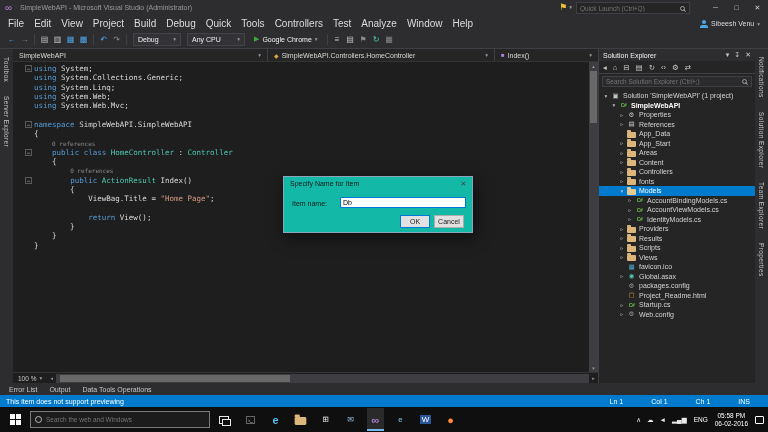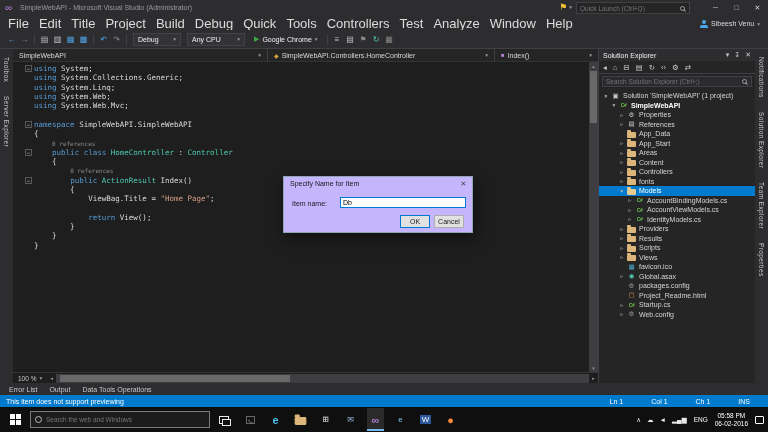--- a/index.html
+++ b/index.html
@@ -18,21 +18,21 @@
   .ql{position:absolute;right:78px;top:2px;width:114px;height:12px;background:#252526;border:1px solid #3f3f46;display:flex;align-items:center}
   .ql input{flex:1;background:transparent;border:none;color:#9a9a9a;font-size:6.5px;padding:0 3px;min-width:0}
   .mag{width:5px;height:5px;border:1px solid #9a9a9a;border-radius:50%;position:relative;margin-right:4px;flex:none}
   .mag::after{content:'';position:absolute;width:3px;height:1px;background:#9a9a9a;transform:rotate(45deg);right:-2px;bottom:-1px}
   .wbtns{position:absolute;right:0;top:0;display:flex}
   .wbtn{width:21px;height:15px;display:flex;align-items:center;justify-content:center;font-size:7px;color:#d0d0d0}
 
   
   .menubar{position:absolute;top:17px;left:0;width:768px;height:13px;display:flex;align-items:center;padding-left:3px}
   .menus{display:flex;align-items:center}
-  .menu-item{padding:0 5px;font-size:13px;color:#dcdcdc}
+  .menu-item{padding:0 5px;font-size:10px;color:#dcdcdc}
   .userbox{margin-left:auto;margin-right:8px;display:flex;align-items:center;gap:3px;font-size:7px;color:#dcdcdc}
   .person{width:8px;height:8px;position:relative;display:inline-block}
   .person::before{content:'';position:absolute;left:2px;top:0;width:4px;height:4px;border-radius:50%;background:#4ea6ea}
   .person::after{content:'';position:absolute;left:0;bottom:0;width:8px;height:3px;border-radius:2px 2px 0 0;background:#4ea6ea}
 
   
   .toolbar{position:absolute;top:30px;left:0;width:768px;height:19px;display:flex;align-items:center;
     padding-left:5px;border-bottom:1px solid #3f3f46;background:#2d2d30}
   .tbgroup{display:flex;align-items:center}
   .tbi{font-size:8px;width:13px;text-align:center}
@@ -121,21 +121,21 @@
   .tg.bgbox{padding:0 2px;font-size:8px}
   .tfold{transform:scale(1.3)}
   .tray{position:absolute;right:4px;top:0;height:25px;display:flex;align-items:center;gap:7px}
   .trayicons{display:flex;align-items:center;gap:6px}
   .tric{font-size:6.5px;color:#e8e8e8;margin-left:0}
   .lang{font-size:6.5px;color:#fff}
   .clock{display:flex;flex-direction:column;align-items:center;font-size:6.5px;line-height:8px;color:#fff}
   .bubble{width:9px;height:8px;border:1px solid #fff;border-radius:1px}
 
   
-  .dialog{position:absolute;left:283px;top:176px;width:190px;height:57px;background:#c4b5fd;
+  .dialog{position:absolute;left:283px;top:176px;width:190px;height:57px;background:#14b8a6;
     border:1px solid #8fa4b8;box-shadow:2px 5px 14px rgba(0,0,0,.55);z-index:60;font-size:7px;color:#1a1a1a}
   .dlg-title{height:13px;display:flex;align-items:center;padding-left:6px;color:#1a1a1a}
   .dlg-x{margin-left:auto;width:17px;text-align:center;color:#444;font-size:7px}
   .dlg-label{position:absolute;left:8px;top:23px}
   .dlg-input{position:absolute;left:56px;top:20px;width:126px;height:11px;background:#fff;border:1px solid #0078d7;font-size:7px;padding:0 2px;color:#000}
   .dlg-btns{position:absolute;right:8px;top:38px;display:flex;gap:4px}
   .btn{height:13px;min-width:30px;font-size:7px;background:#e1e1e1;border:1px solid #adadad;font-family:inherit;color:#1a1a1a}
   .btn.primary{border-color:#0078d7}
 </style>
 </head>
@@ -155,21 +155,21 @@
         <span class="wbtn">─</span>
         <span class="wbtn">□</span>
         <span class="wbtn">✕</span>
       </span>
   </div>
 
   <div class="menubar">
     <span id="menu-items" class="menus">
         <span class="menu-item">File</span>
         <span class="menu-item">Edit</span>
-        <span class="menu-item">Title</span>
+        <span class="menu-item">View</span>
         <span class="menu-item">Project</span>
         <span class="menu-item">Build</span>
         <span class="menu-item">Debug</span>
         <span class="menu-item">Quick</span>
         <span class="menu-item">Tools</span>
         <span class="menu-item">Controllers</span>
         <span class="menu-item">Test</span>
         <span class="menu-item">Analyze</span>
         <span class="menu-item">Window</span>
         <span class="menu-item">Help</span>

